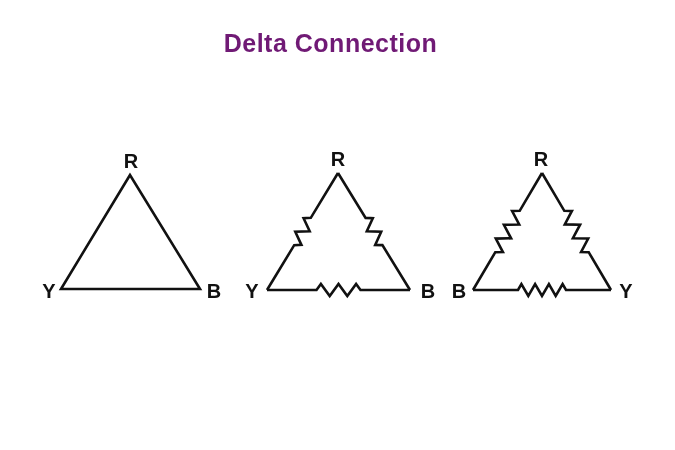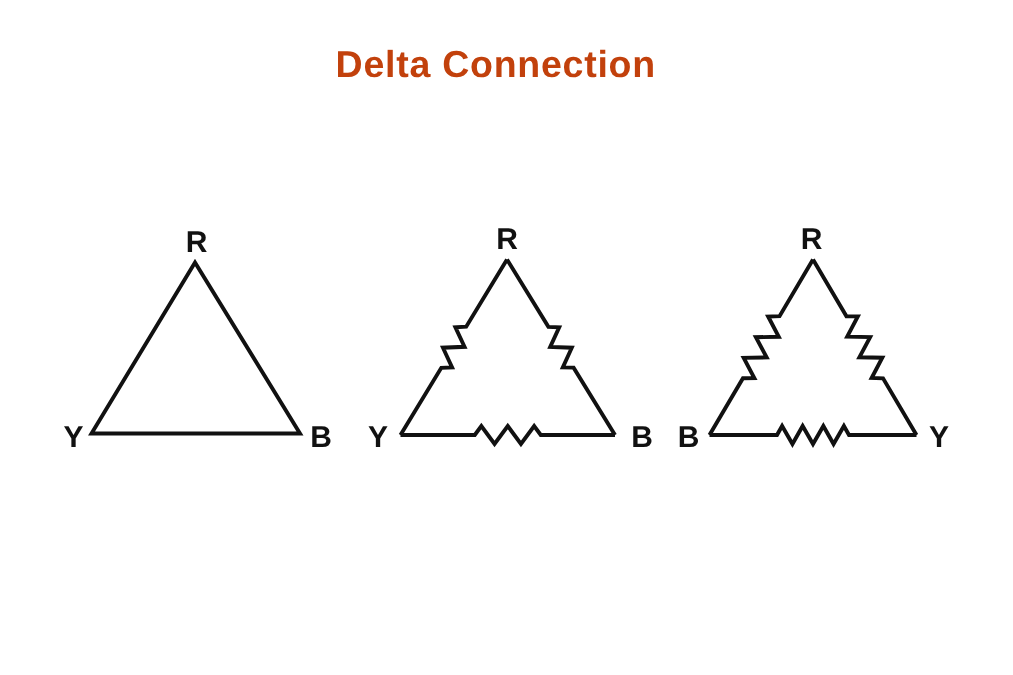--- a/index.html
+++ b/index.html
@@ -17,21 +17,21 @@
   }
   .title {
     position: absolute;
     top: 29px;
     left: 0;
     width: 661px;
     text-align: center;
     font-size: 25px;
     font-weight: 700;
     letter-spacing: 0.5px;
-    color: #c2410c;
+    color: #701a75;
   }
   svg.diagram {
     position: absolute;
     left: 0;
     top: 0;
     width: 675px;
     height: 450px;
   }
   .edge {
     fill: none;

